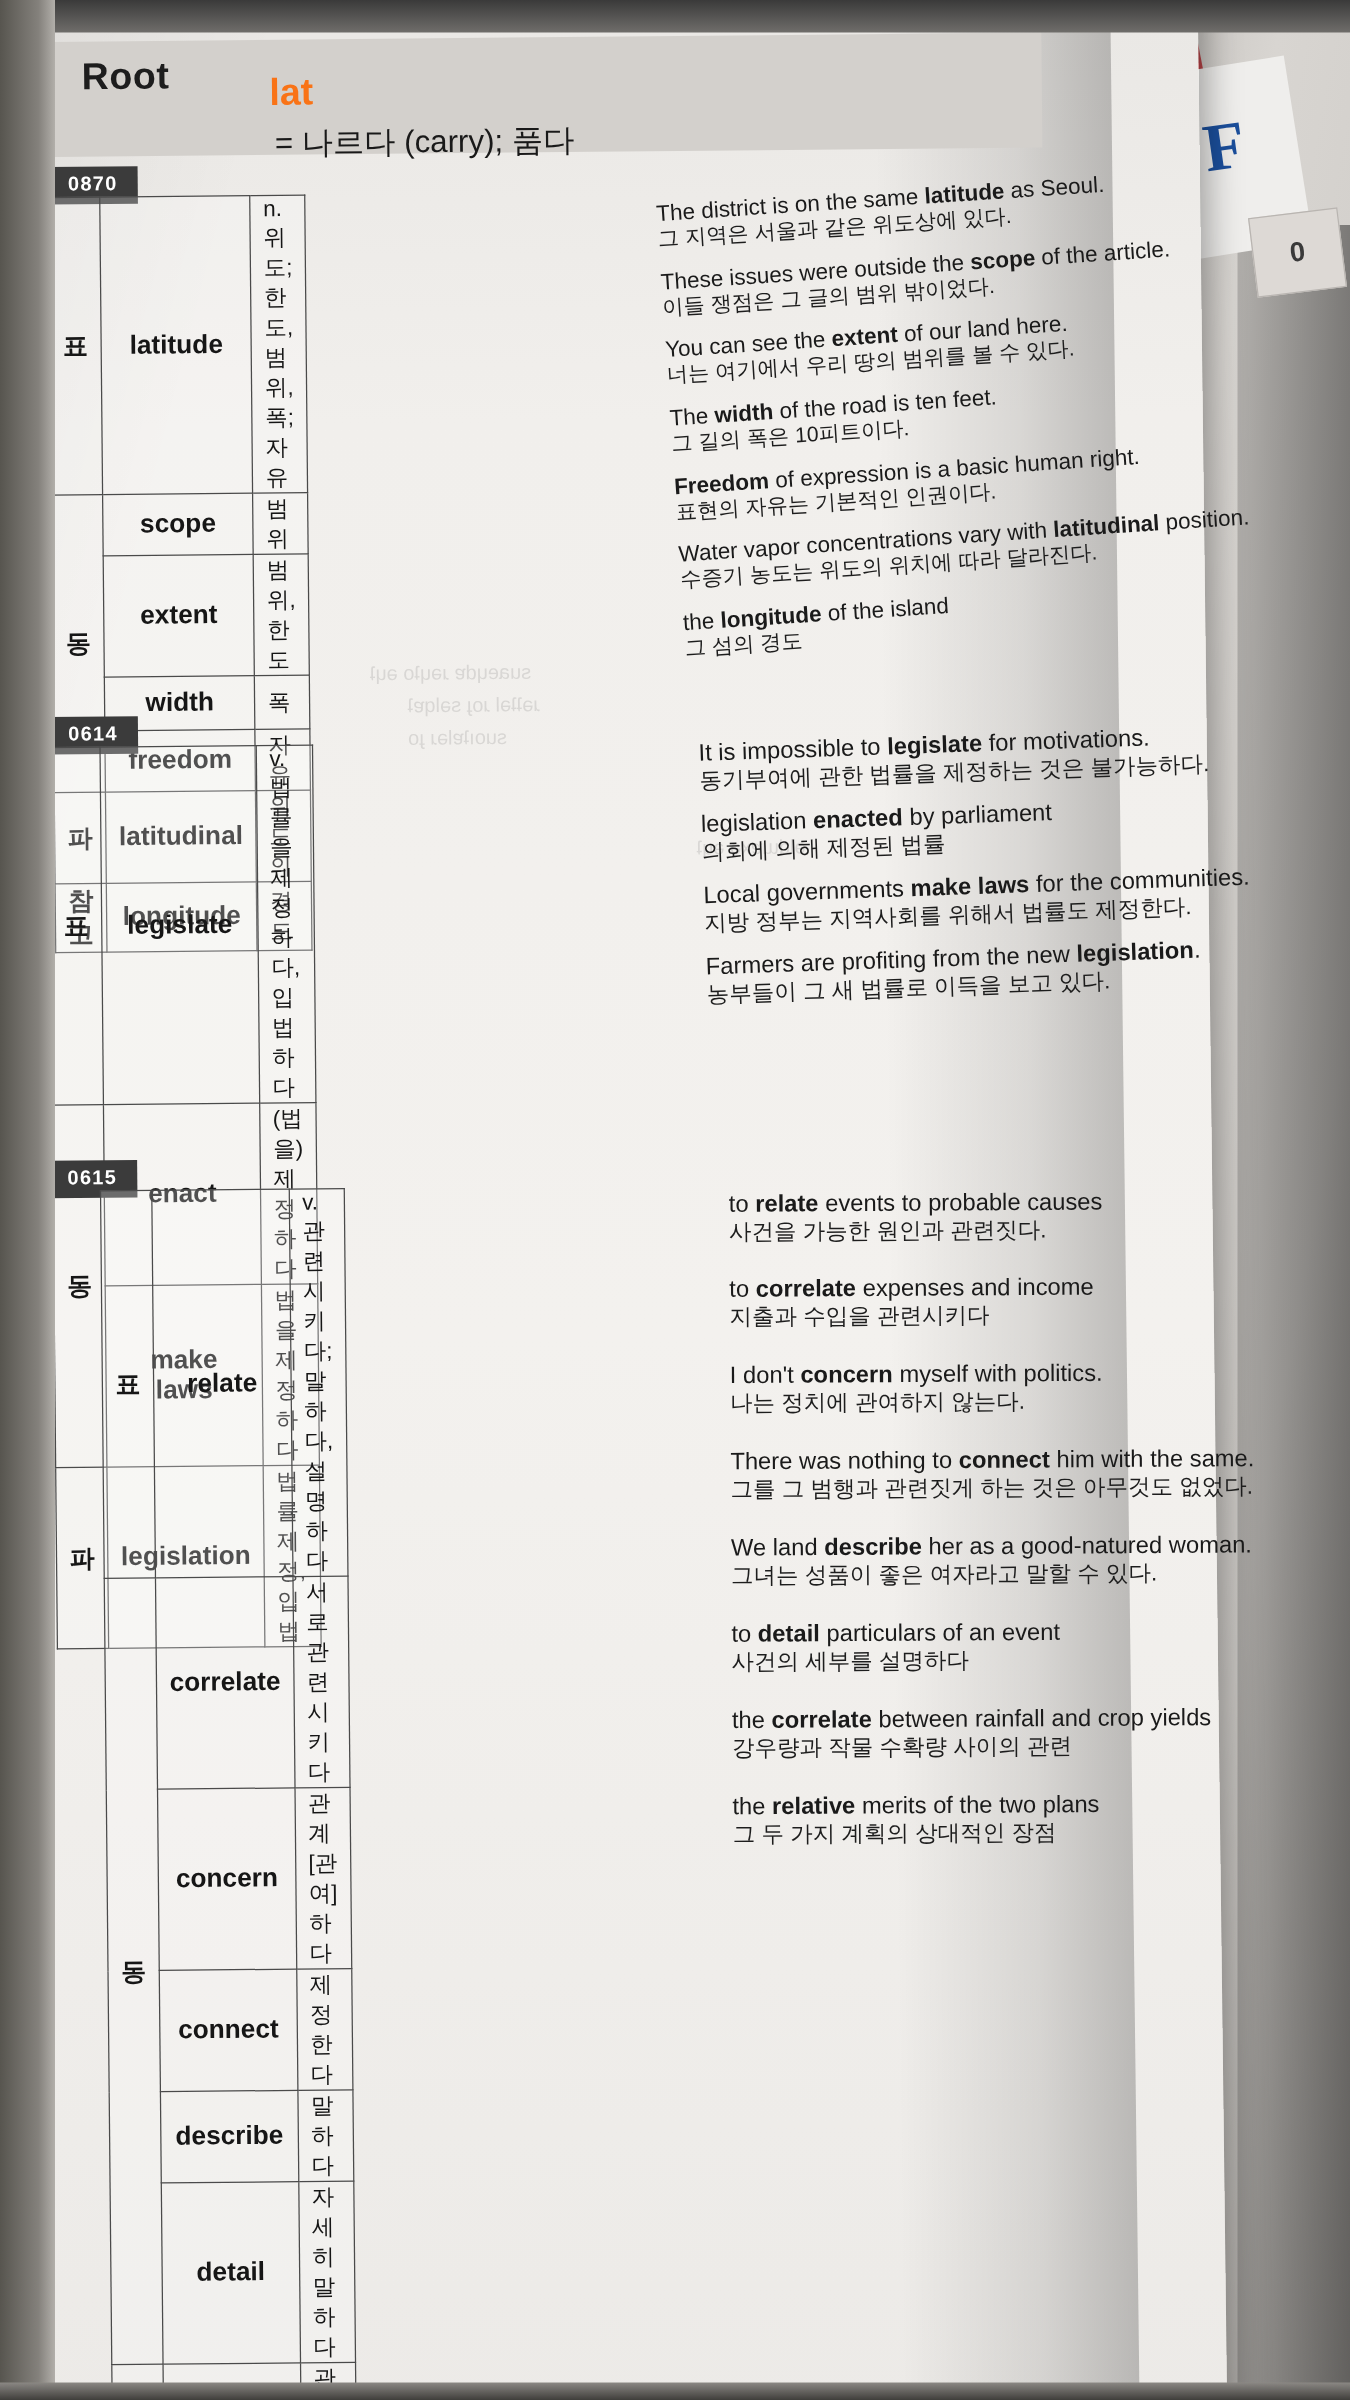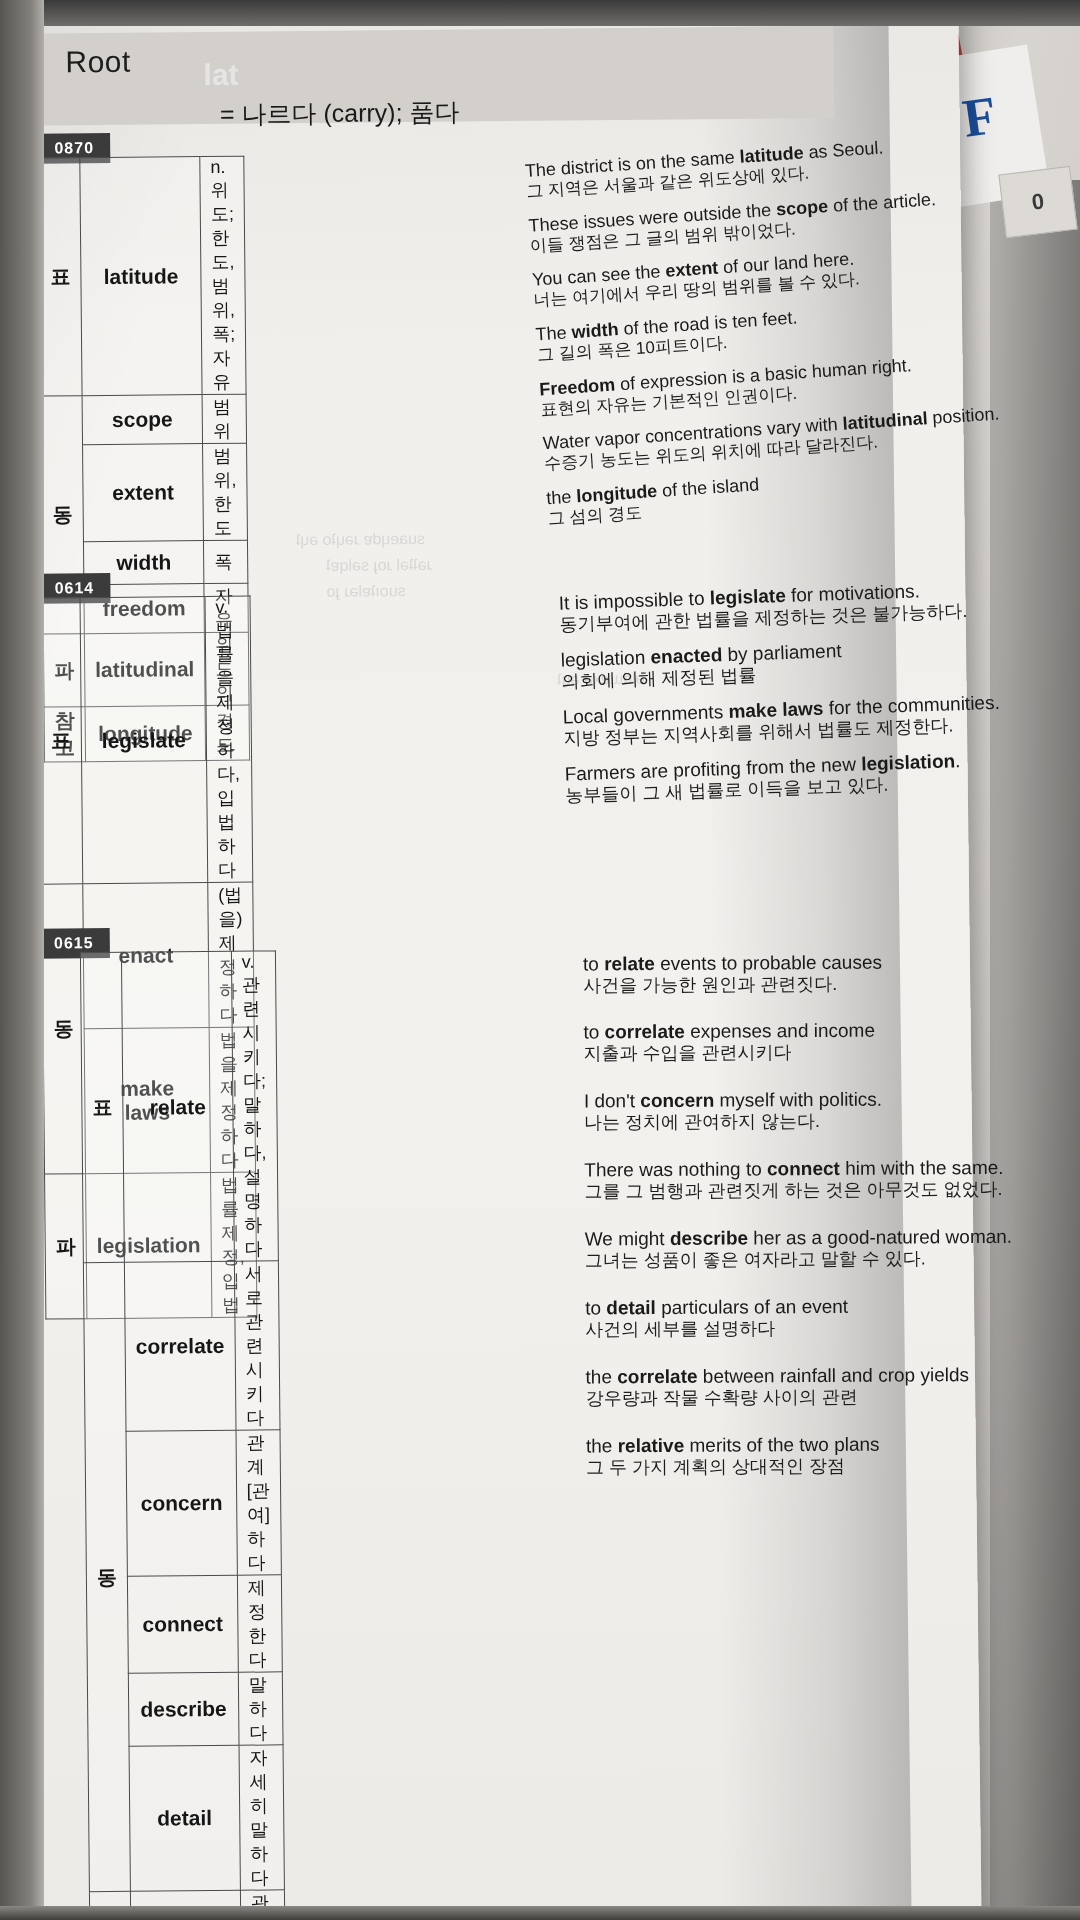--- a/index.html
+++ b/index.html
@@ -140,31 +140,31 @@
     top: 30px;
     width: 790px;
     height: 92px;
     background: #d3d0cc;
   }
   .root-word {
     position: absolute;
     left: 74px;
     top: 42px;
     font-size: 30px;
-    font-weight: normal;
+    font-weight: bold;
     color: #1d1d1d;
     letter-spacing: 0.5px;
   }
   .root-lat {
     position: absolute;
-    left: 212px;
+    left: 224px;
     top: 56px;
     font-size: 30px;
     font-weight: bold;
-    color: #e5e5e5;
+    color: #f97316;
   }
   .root-meaning {
     position: absolute;
     left: 228px;
     top: 96px;
     font-size: 25px;
     color: #191919;
   }
 
   
@@ -448,21 +448,21 @@
         </div>
         <div class="ex" style="margin-bottom:25px;">
           <div class="en"><span>I don't </span><b>concern</b><span> myself with politics.</span></div>
           <div class="ko">나는 정치에 관여하지 않는다.</div>
         </div>
         <div class="ex" style="margin-bottom:25px;">
           <div class="en"><span>There was nothing to </span><b>connect</b><span> him with the same.</span></div>
           <div class="ko">그를 그 범행과 관련짓게 하는 것은 아무것도 없었다.</div>
         </div>
         <div class="ex" style="margin-bottom:25px;">
-          <div class="en"><span>We might </span><b>describe</b><span> her as a good-natured woman.</span></div>
+          <div class="en"><span>We land </span><b>describe</b><span> her as a good-natured woman.</span></div>
           <div class="ko">그녀는 성품이 좋은 여자라고 말할 수 있다.</div>
         </div>
         <div class="ex" style="margin-bottom:25px;">
           <div class="en"><span>to </span><b>detail</b><span> particulars of an event</span></div>
           <div class="ko">사건의 세부를 설명하다</div>
         </div>
         <div class="ex" style="margin-bottom:25px;">
           <div class="en"><span>the </span><b>correlate</b><span> between rainfall and crop yields</span></div>
           <div class="ko">강우량과 작물 수확량 사이의 관련</div>
         </div>

